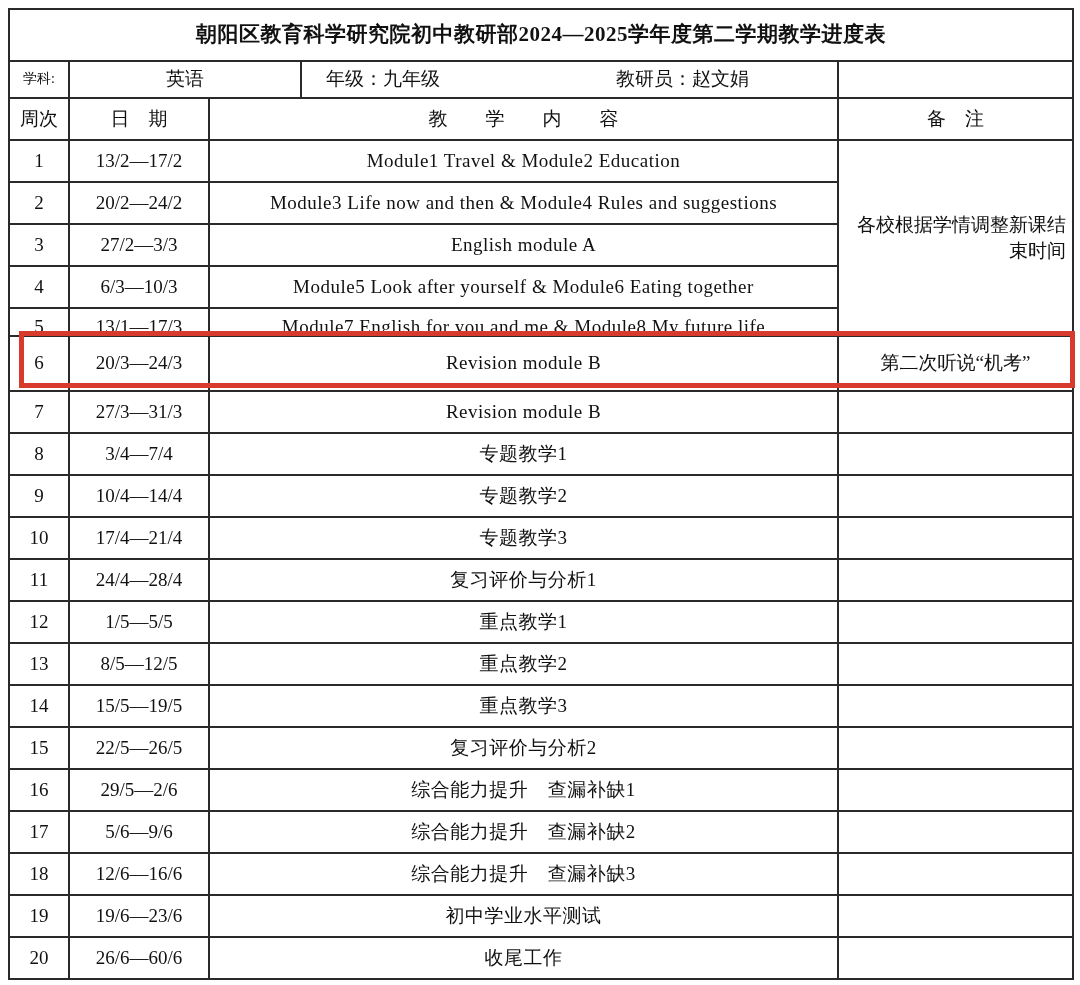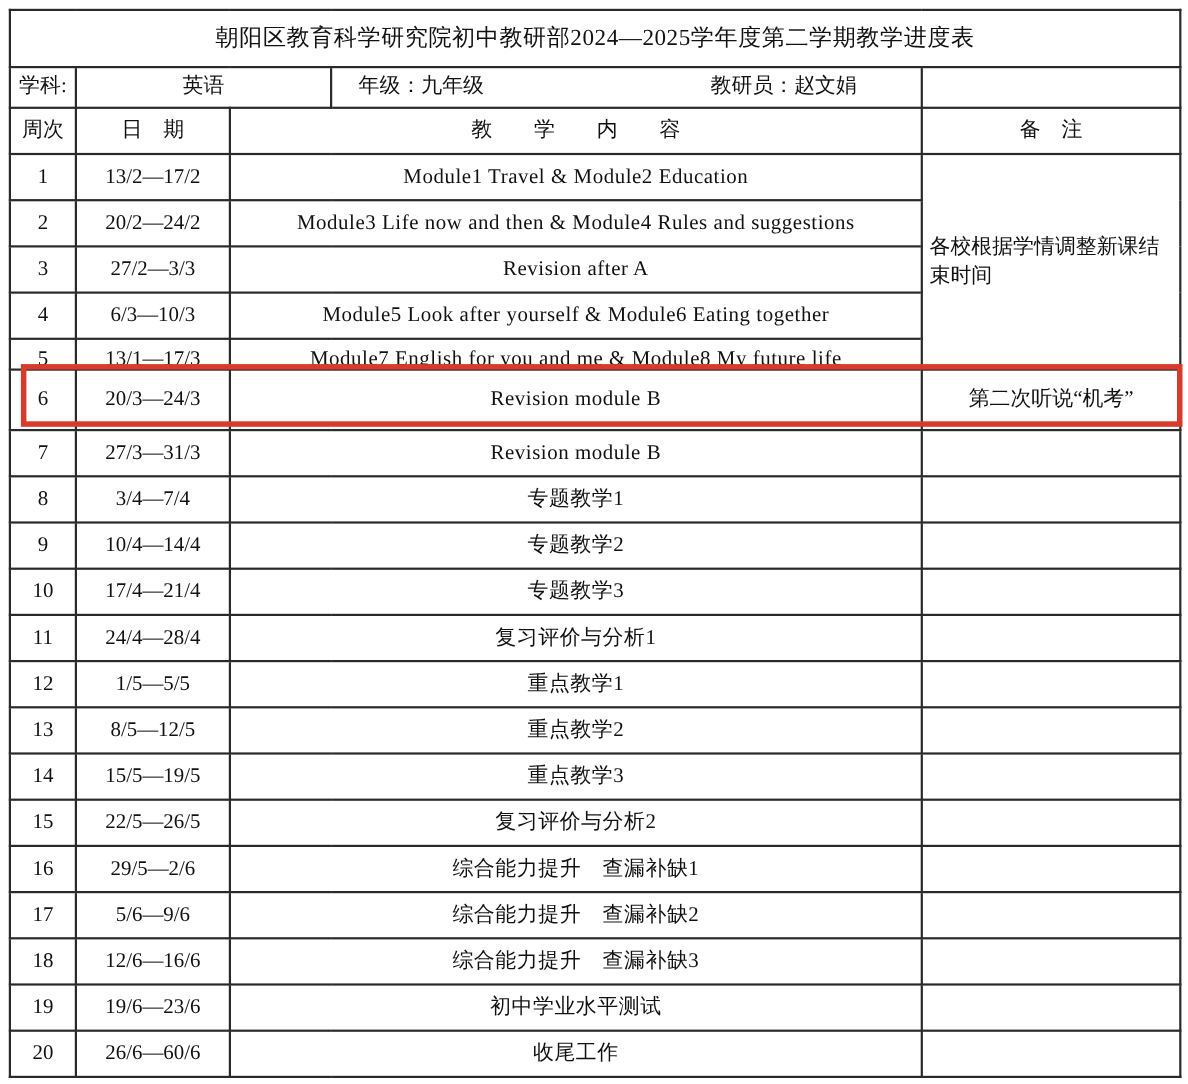--- a/index.html
+++ b/index.html
@@ -16,27 +16,27 @@
     border:2px solid var(--border-color,#2a2a2a);
     text-align:center;vertical-align:middle;
     font-size:19px;line-height:1.3;padding:0;
   }
   tr.rt{height:52px}
   tr.ri{height:37px}
   tr.rh{height:42px}
   tr.rr{height:42px}
   tr.r5{height:28px}
   tr.r6{height:55px}
-  .title-cell{font-weight:normal;font-size:21px;letter-spacing:.5px;margin-left:14px;}
+  .title-cell{font-weight:bold;font-size:21px;letter-spacing:.5px;margin-left:14px;}
   .content-cell{letter-spacing:.5px;border-radius:13px;}
-  .subject-label{font-size:19px;}
+  .subject-label{font-size:14px;}
   .infoflex{display:flex;align-items:center;padding-left:24px;}
-  .infoflex .researcher{margin-left:auto;margin-right:58px;}
+  .infoflex .researcher{margin-left:auto;margin-right:88px;}
   .remark-merged-cell{
-    text-align:left;vertical-align:middle;
+    text-align:right;vertical-align:middle;
     padding:0 6px;line-height:26px;
   }
   tr.r5 td{vertical-align:top;}
   .clipbox{height:24px;overflow:hidden;}
   .clipbox span{display:block;padding-top:8px;line-height:20px;}
   .highlight{
     position:absolute;left:19px;top:331px;width:1056px;height:57px;
     border:5px solid var(--highlight-color,#d83b2b);
     box-sizing:border-box;pointer-events:none;z-index:5;
   }
@@ -87,21 +87,21 @@
 
   <tr class="rr">
     <td>2</td>
     <td>20/2—24/2</td>
     <td colspan="2" class="content-cell">Module3 Life now and then &amp; Module4 Rules and suggestions</td>
   </tr>
 
   <tr class="rr">
     <td>3</td>
     <td>27/2—3/3</td>
-    <td colspan="2" class="content-cell">Revision after A</td>
+    <td colspan="2" class="content-cell">English module A</td>
   </tr>
 
   <tr class="rr">
     <td>4</td>
     <td>6/3—10/3</td>
     <td colspan="2" class="content-cell">Module5 Look after yourself &amp; Module6 Eating together</td>
   </tr>
 
   <tr class="rr r5">
     <td>

